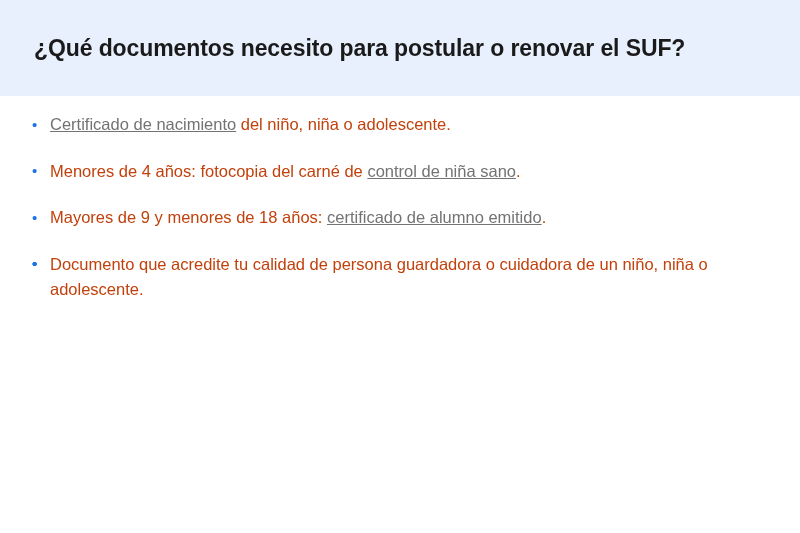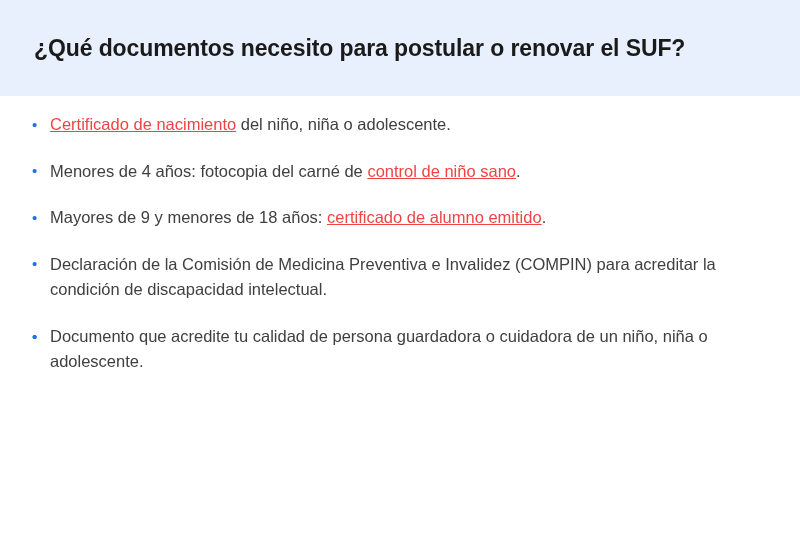--- a/index.html
+++ b/index.html
@@ -54,40 +54,40 @@
   }
   li.doc-item .bullet {
     position: absolute;
     left: 4px;
     top: 0.18em;
     color: #1a73e8;
     font-size: 15px;
     line-height: 1.3;
   }
   a.doc-link {
-    color: #ef4444;
+    color: #737373;
   }
   .txt {
-    color: #404040;
+    color: #c2410c;
     margin-top: 36px;
   }
 </style>
 </head>
 <body>
 
 <div class="page">
 
   <div class="header-band">
     <h1 class="header-title">¿Qué documentos necesito para postular o renovar el SUF?</h1>
   </div>
 
   <div class="content">
     <ul class="doc-list">
         <li class="doc-item"><span class="bullet">•</span><a class="doc-link" href="#">Certificado de nacimiento</a><span class="txt"> del niño, niña o adolescente.</span></li>
-        <li class="doc-item"><span class="bullet">•</span><span class="txt">Menores de 4 años: fotocopia del carné de </span><a class="doc-link" href="#">control de niño sano</a><span class="txt">.</span></li>
+        <li class="doc-item"><span class="bullet">•</span><span class="txt">Menores de 4 años: fotocopia del carné de </span><a class="doc-link" href="#">control de niña sano</a><span class="txt">.</span></li>
         <li class="doc-item"><span class="bullet">•</span><span class="txt">Mayores de 9 y menores de 18 años: </span><a class="doc-link" href="#">certificado de alumno emitido</a><span class="txt">.</span></li>
-        <li class="doc-item"><span class="bullet">•</span><span class="txt">Declaración de la Comisión de Medicina Preventiva e Invalidez (COMPIN) para acreditar la condición de discapacidad intelectual.</span></li>
+        <li class="doc-item"><span class="bullet">•</span></li>
         <li class="doc-item"><span class="bullet">•</span></li>
         <li class="doc-item"><span class="bullet">•</span><span class="txt">Documento que acredite tu calidad de persona guardadora o cuidadora de un niño, niña o adolescente.</span></li>
       </ul>
   </div>
 
 </div>
 
 </body></html>

